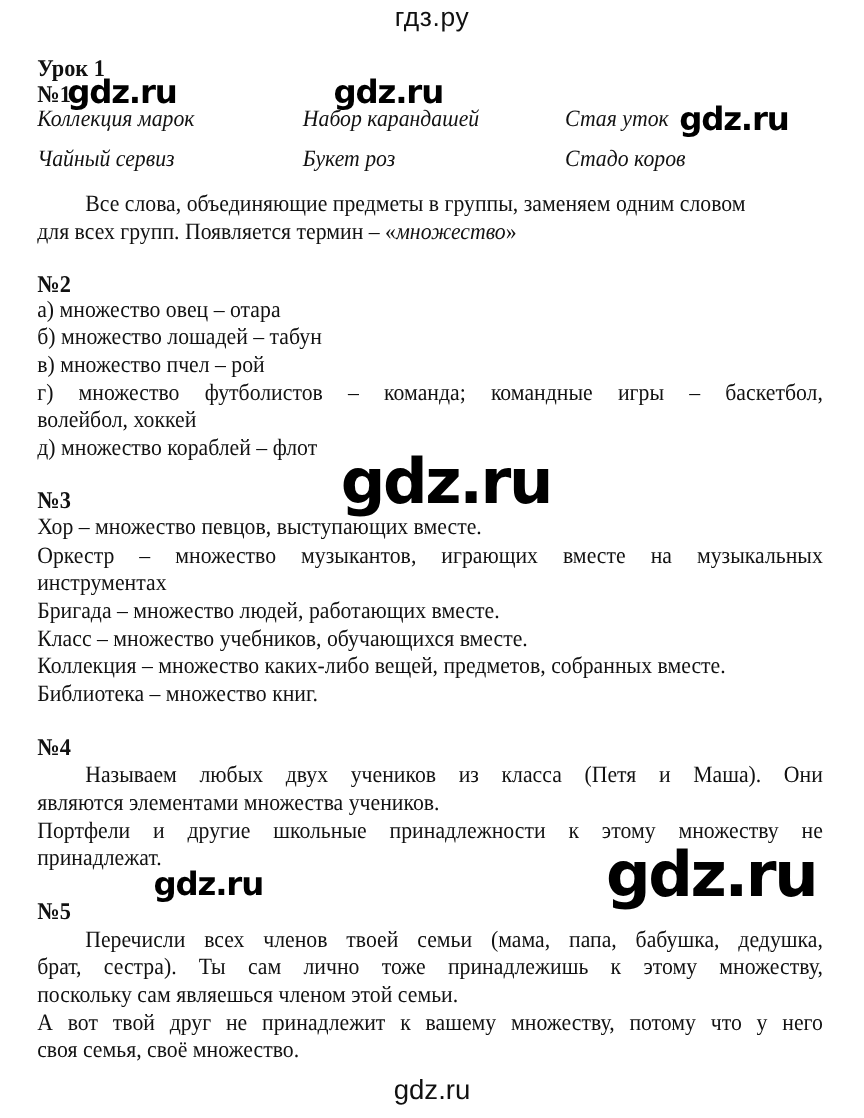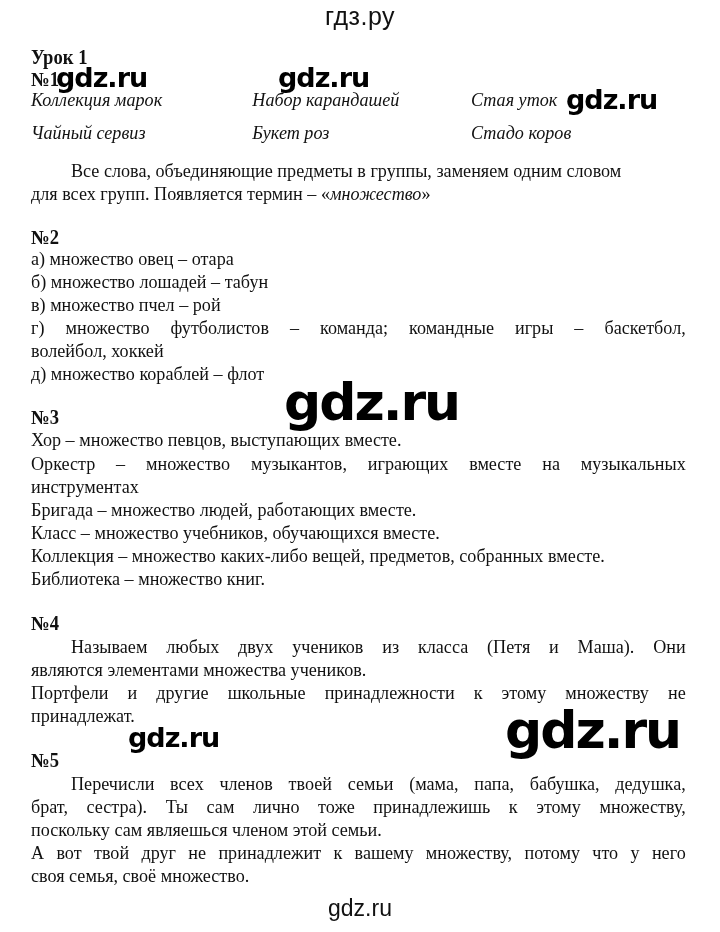--- a/index.html
+++ b/index.html
@@ -15,21 +15,21 @@
       color: #111111;
       font-family: "Liberation Serif", serif;
     }
     .site-header {
       position: absolute;
       left: 0;
       top: 2px;
       width: 720px;
       text-align: center;
       font-family: "Liberation Sans", sans-serif;
-      font-size: 25px;
+      font-size: 22px;
       color: #111;
       letter-spacing: 0.5px;
     }
     .doc {
       position: absolute;
       left: 31px;
       top: 0;
       width: 660px;
       font-size: 19.5px;
       line-height: 22px;

